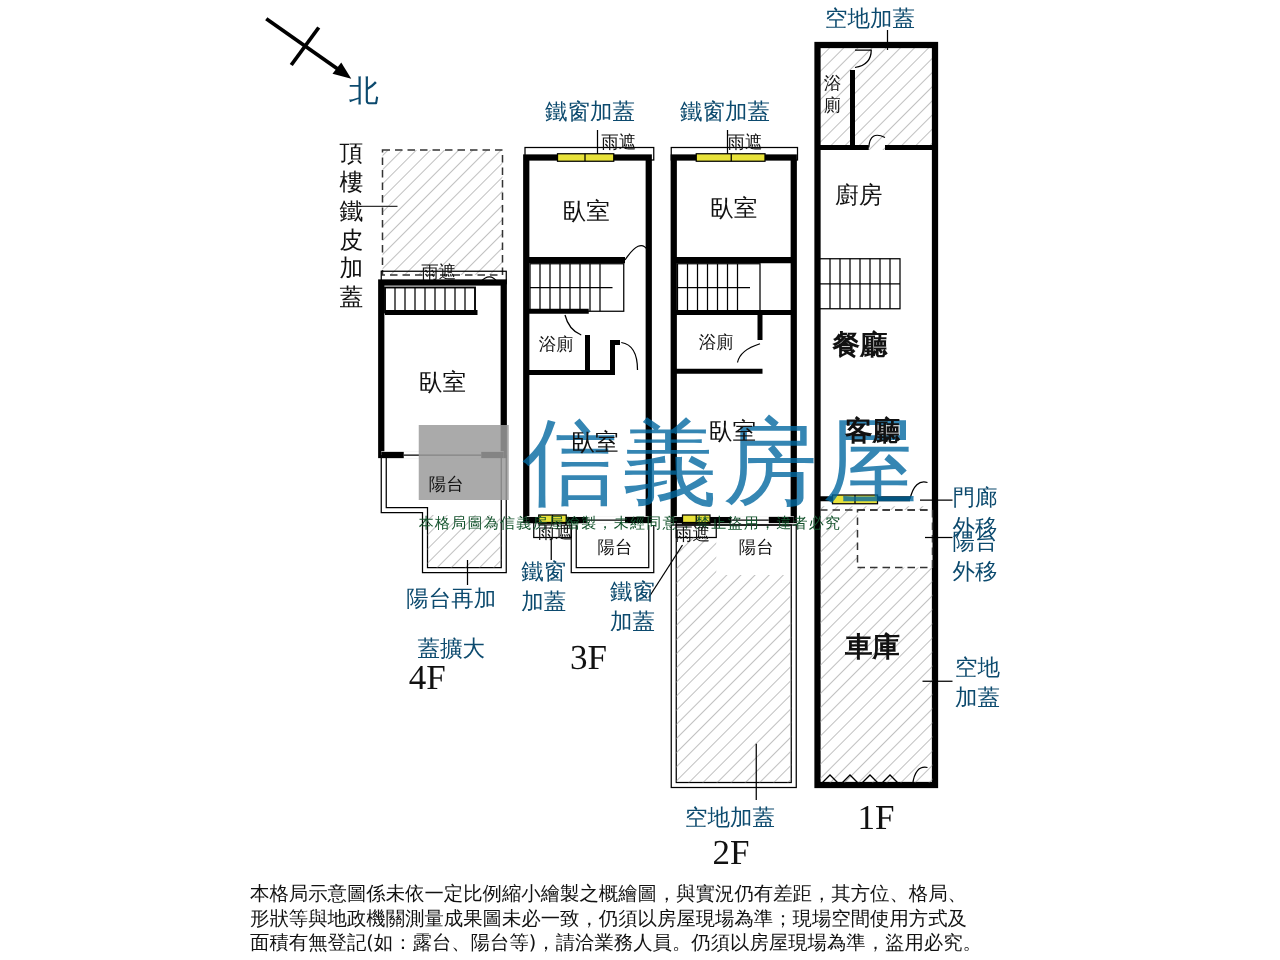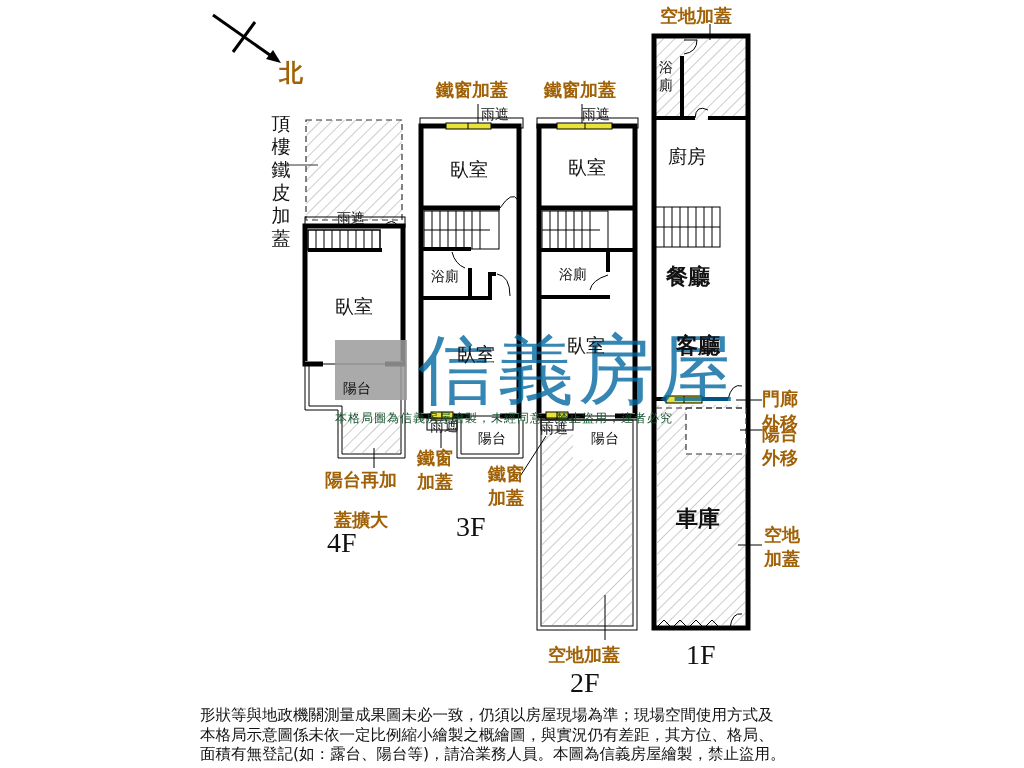--- a/index.html
+++ b/index.html
@@ -1,19 +1,19 @@
 <!DOCTYPE html>
 <html><head>
 <meta charset="utf-8">
 <style>
   html, body { margin:0; padding:0; background:#ffffff; }
   body { width:1024px; height:768px; position:relative; overflow:hidden;
          font-family:"DejaVu Serif", "Liberation Serif", serif; color:#111; }
   .abs { position:absolute; }
-  .lbl { position:absolute; font-size:18px; line-height:20px; white-space:nowrap; color:#a16207;font-weight:bold; }
+  .lbl { position:absolute; font-size:18px; line-height:20px; white-space:nowrap; color:#0c4a6e; }
   .lbl-sm { position:absolute; font-size:14px; line-height:16px; white-space:nowrap; color:#111; }
   .vlbl { position:absolute; font-size:19px; line-height:23px; width:22px; text-align:center; color:#111; }
   .floor-tag { position:absolute; font-size:28px; line-height:30px; font-family:"Liberation Serif", serif; color:#111; }
   .room { position:absolute; font-size:19px; line-height:22px; white-space:nowrap; color:#111; }
   .room-bold { position:absolute; font-size:22px; line-height:24px; white-space:nowrap; color:#111; font-weight:bold; }
   .wm-logo { position:absolute; left:335px; top:340px; width:72px; height:60px; background:#9b9b9b; opacity:0.85; }
   .wm-text { position:absolute; left:418px; top:330px; font-size:76px; line-height:80px; color:#0369a1;
              font-family:"DejaVu Sans", sans-serif; letter-spacing:4px; opacity:0.8; white-space:nowrap; }
   .wm-small { position:absolute; left:335px; top:410px; font-size:12px; color:#14532d; white-space:nowrap;
               font-family:"DejaVu Sans", sans-serif; letter-spacing:1px; }
@@ -250,16 +250,16 @@
   <div>陽台</div>
   <div style="margin-top:4px;">外移</div>
 </div>
 <div class="lbl" style="left:764px;top:525px;">
   <div>空地</div>
   <div style="margin-top:4px;">加蓋</div>
 </div>
 <div class="floor-tag" style="left:686px;top:640px;">1F</div>
 
 <div class="disclaimer">
+  <div>本格局示意圖係未依一定比例縮小繪製之概繪圖，與實況仍有差距，其方位、格局、</div>
   <div>形狀等與地政機關測量成果圖未必一致，仍須以房屋現場為準；現場空間使用方式及</div>
-  <div>本格局示意圖係未依一定比例縮小繪製之概繪圖，與實況仍有差距，其方位、格局、</div>
-  <div>面積有無登記(如：露台、陽台等)，請洽業務人員。本圖為信義房屋繪製，禁止盜用。</div>
+  <div>面積有無登記(如：露台、陽台等)，請洽業務人員。仍須以房屋現場為準，盜用必究。</div>
 </div>
 
 </body></html>

